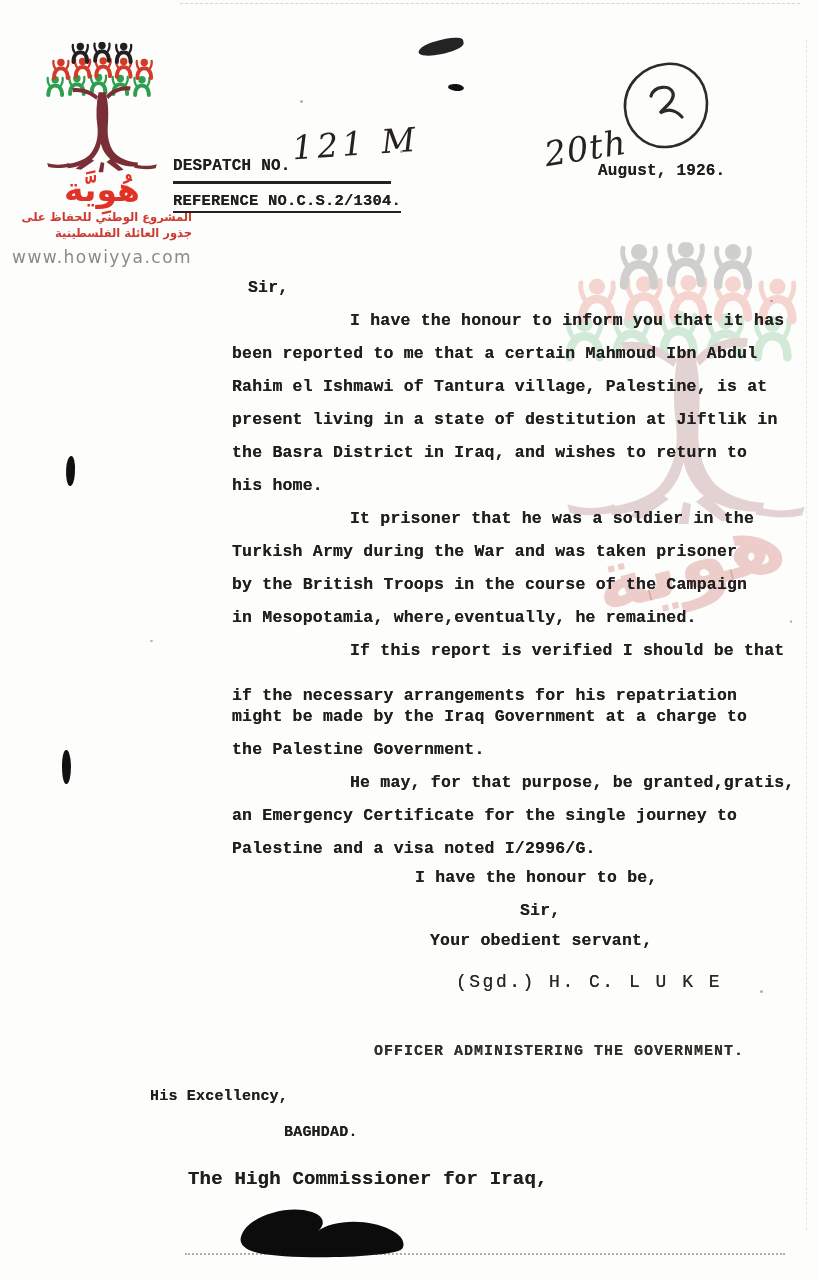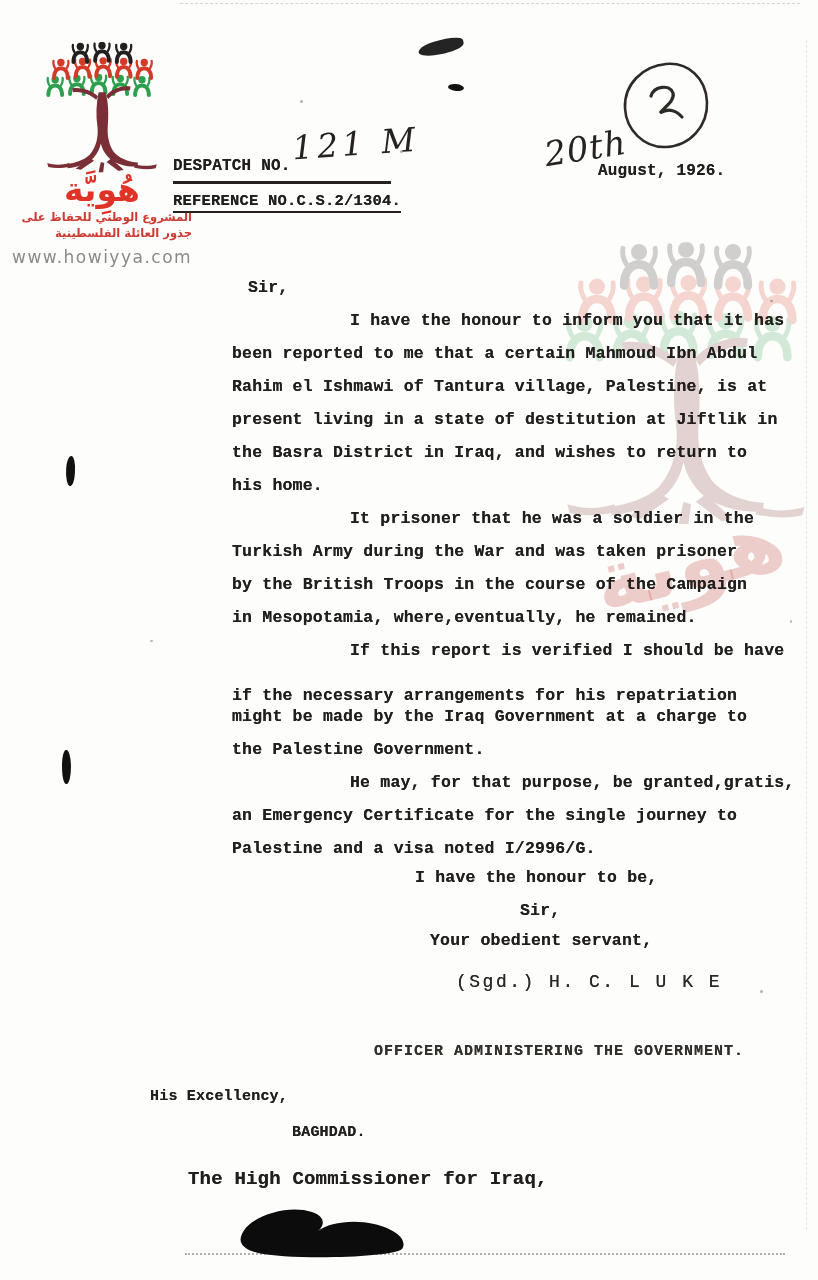--- a/index.html
+++ b/index.html
@@ -44,21 +44,21 @@
   .date-typed{left:598px;top:162px;font-size:16px;}
   .circled-page{position:absolute;left:618px;top:58px;width:96px;height:96px;}
   
   .close1{left:415px;top:868px;}
   .close2{left:520px;top:901px;}
   .close3{left:430px;top:931px;}
   .signature{left:456px;top:972px;font-size:18px;letter-spacing:2.5px;font-weight:400;color:#2a2724;}
   .officer-title{left:374px;top:1043px;font-size:15px;letter-spacing:1px;color:#33302c;}
   .addr1{left:150px;top:1088px;font-size:15px;}
   .addr2{left:188px;top:1168px;font-size:19px;}
-  .addr3{left:292px;top:1124px;font-size:15px;}
+  .addr3{left:284px;top:1124px;font-size:15px;}
   
   .logo{position:absolute;left:12px;top:42px;width:180px;text-align:center;}
   .logo-tree{display:block;margin:0 auto;}
   .logo-title{
     font-family:"DejaVu Sans",sans-serif;font-weight:700;
     font-size:33px;line-height:1;color:#e03226;
     direction:rtl;margin-top:-6px;
   }
   .logo-sub{
     font-family:"DejaVu Sans",sans-serif;font-weight:700;
@@ -175,21 +175,21 @@
       <div class="tw bodyline ind2" style="top: 311px;">I have the honour to inform you that it has</div>
       <div class="tw bodyline" style="top: 344px;">been reported to me that a certain Mahmoud Ibn Abdul</div>
       <div class="tw bodyline" style="top: 377px;">Rahim el Ishmawi of Tantura village, Palestine, is at</div>
       <div class="tw bodyline" style="top: 410px;">present living in a state of destitution at Jiftlik in</div>
       <div class="tw bodyline" style="top: 443px;">the Basra District in Iraq, and wishes to return to</div>
       <div class="tw bodyline" style="top: 476px;">his home.</div>
       <div class="tw bodyline ind2" style="top: 509px;">It prisoner that he was a soldier in the</div>
       <div class="tw bodyline" style="top: 542px;">Turkish Army during the War and was taken prisoner</div>
       <div class="tw bodyline" style="top: 575px;">by the British Troops in the course of the Campaign</div>
       <div class="tw bodyline" style="top: 608px;">in Mesopotamia, where,eventually, he remained.</div>
-      <div class="tw bodyline ind2" style="top: 641px;">If this report is verified I should be have</div>
+      <div class="tw bodyline ind2" style="top: 641px;">If this report is verified I should be that</div>
       <div class="tw bodyline" style="top: 674px; margin-top: 12px;">if the necessary arrangements for his repatriation</div>
       <div class="tw bodyline" style="top: 707px;">might be made by the Iraq Government at a charge to</div>
       <div class="tw bodyline" style="top: 740px;">the Palestine Government.</div>
       <div class="tw bodyline ind2" style="top: 773px;">He may, for that purpose, be granted,gratis,</div>
       <div class="tw bodyline" style="top: 806px;">an Emergency Certificate for the single journey to</div>
       <div class="tw bodyline" style="top: 839px;">Palestine and a visa noted I/2996/G.</div>
     </div>
 
   <div class="tw close1">I have the honour to be,</div>
   <div class="tw close2">Sir,</div>

